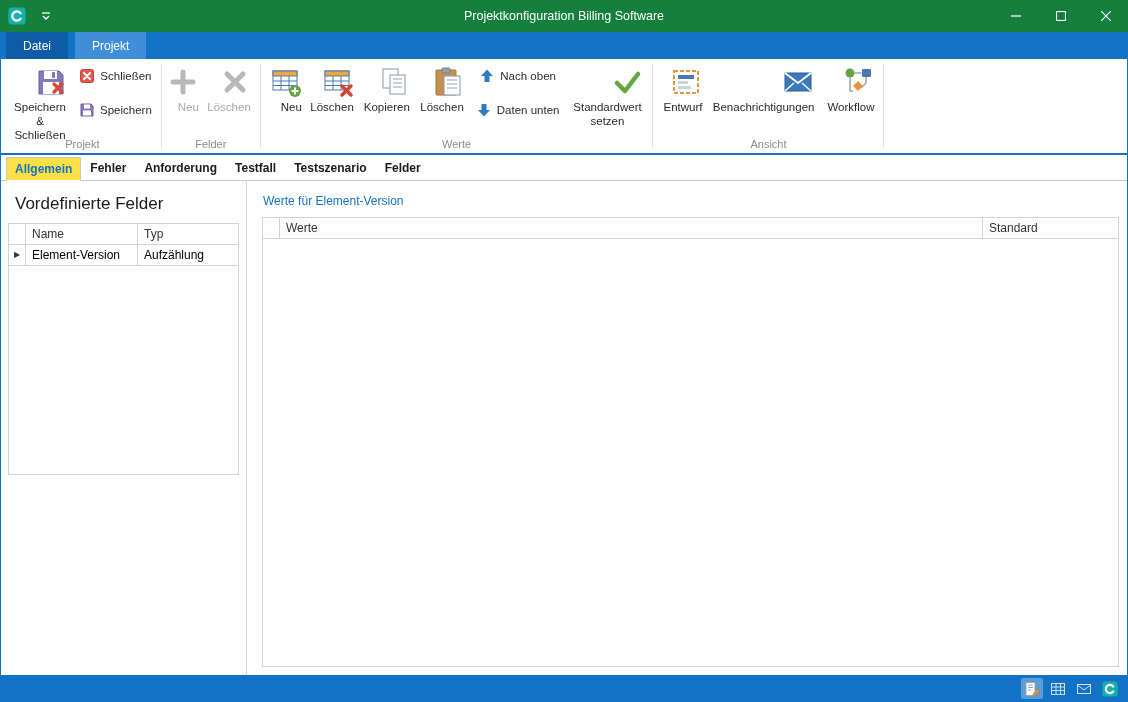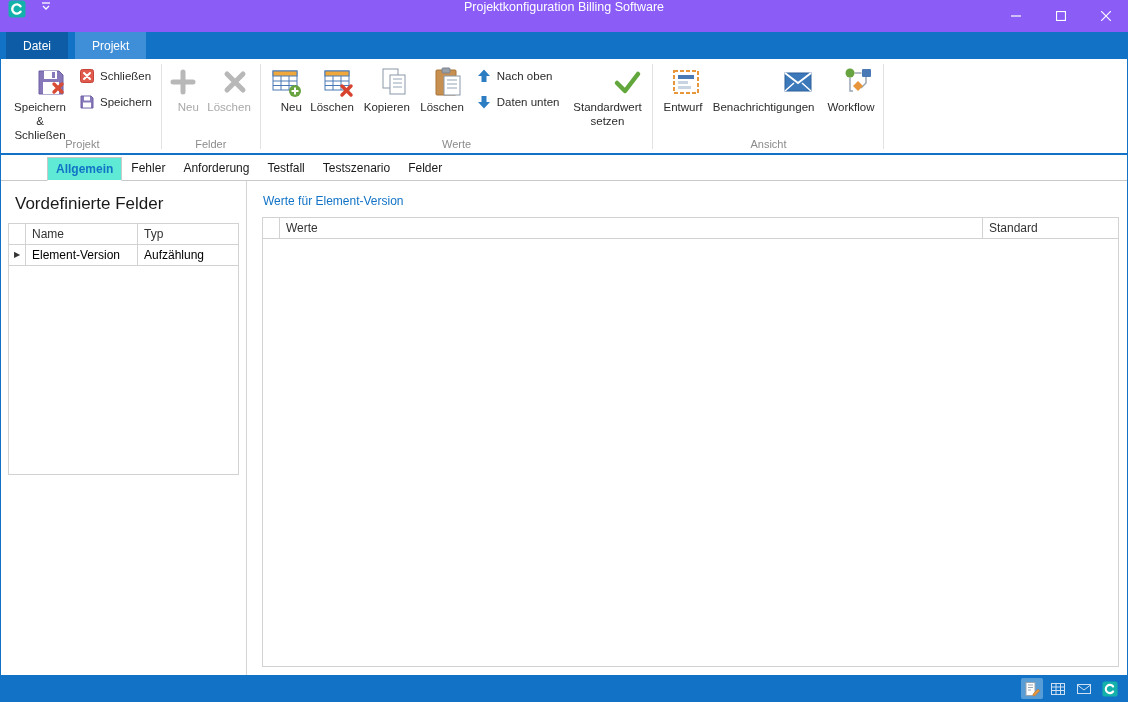--- a/index.html
+++ b/index.html
@@ -1,21 +1,21 @@
 <!DOCTYPE html>
 <html><head>
 <meta charset="utf-8">
 <style>
   * { margin:0; padding:0; box-sizing:border-box; }
   html,body { width:1128px; height:702px; overflow:hidden; background:#fff;
               font-family:"Liberation Sans", sans-serif; }
   .window { width:1128px; height:702px; display:flex; flex-direction:column; }
 
   
-  .titlebar { height:32px; background:#8b5cf6; display:flex; align-items:flex-start;
+  .titlebar { height:32px; background:#15803d; display:flex; align-items:center;
               position:relative; padding-left:8px; flex:none; }
   .tb-logo { width:18px; height:18px; }
   .tb-chev { width:12px; height:12px; margin-left:14px; }
   .tb-title { position:absolute; left:0; right:0; text-align:center; color:#fff;
               font-size:12.5px; pointer-events:none; }
   .tb-btns { margin-left:auto; display:flex; height:100%; }
   .tb-btn { width:45px; display:flex; align-items:center; justify-content:center; }
 
   
   .tabrow { height:27px; background:#1273c6; display:flex; align-items:stretch;
@@ -35,32 +35,32 @@
   .gcap { text-align:center; font-size:11px; color:#8b8b8b; padding:1px 4px 3px; }
   .gsep { width:1px; background:#e2e2e2; margin:4px 1px; flex:none; }
 
   .rbtn-lg { display:flex; flex-direction:column; align-items:flex-end;
              padding:4px 5px 1px; border:1px solid transparent; border-radius:2px;
              font-size:11.5px; color:#2b2b2b; text-align:center; line-height:1.2;
              height:76px; cursor:default; }
   .rbtn-lg .ic32 { width:32px; height:32px; margin-bottom:3px; flex:none; }
   .rbtn-lg.selected { background:#fce2bd; border-color:#e0a75c; }
   .rbtn-lg.disabled { color:#a8a8a8; }
-  .vstack { display:flex; flex-direction:column; gap:4px; padding-top:4px; }
+  .vstack { display:flex; flex-direction:column; gap:12px; padding-top:4px;align-items:center; }
   .rbtn-sm { display:flex; align-items:center; gap:5px; font-size:11.5px;
              color:#2b2b2b; padding:2px 6px; border-radius:2px; height:22px; }
   .ic16 { width:16px; height:16px; flex:none; }
   .lbl { display:block; }
 
   
   .tabstrip { height:26px; background:#fff; display:flex; align-items:flex-end;
               padding-left:5px; border-bottom:1px solid #c9c9c9; flex:none; }
-  .tsp { font-size:12px; color:#1a1a1a; padding:4px 8px; border:1px solid transparent; }
-  .tsp.selected { color:#1273c6; font-weight:bold; background:#5eead4;
-                  border-color:#c9c9c9; border-bottom-color:#fff; margin-bottom:-1px;margin-left:41px; }
+  .tsp { font-size:12px; color:#1a1a1a; padding:4px 8px; border:1px solid transparent;font-weight:bold; }
+  .tsp.selected { color:#1273c6; font-weight:bold; background:#fde047;
+                  border-color:#c9c9c9; border-bottom-color:#fff; margin-bottom:-1px; }
 
   
   .main { flex:1; display:flex; background:#fff; min-height:0; }
   .left-panel { width:246px; border-right:1px solid #d5d5d5; padding:13px 7px 8px;
                 display:flex; flex-direction:column; flex:none; }
   .lp-title { font-size:17px; color:#1a1a1a; margin:0 0 9px 7px; }
   .lgrid { border:1px solid #d2d2d2; height:252px; background:#fff; font-size:12px; }
   .grow { display:flex; height:21px; line-height:20px; }
   .grow.hd { border-bottom:1px solid #d2d2d2; color:#333; }
   .grow.dr { border-bottom:1px solid #d2d2d2; }

